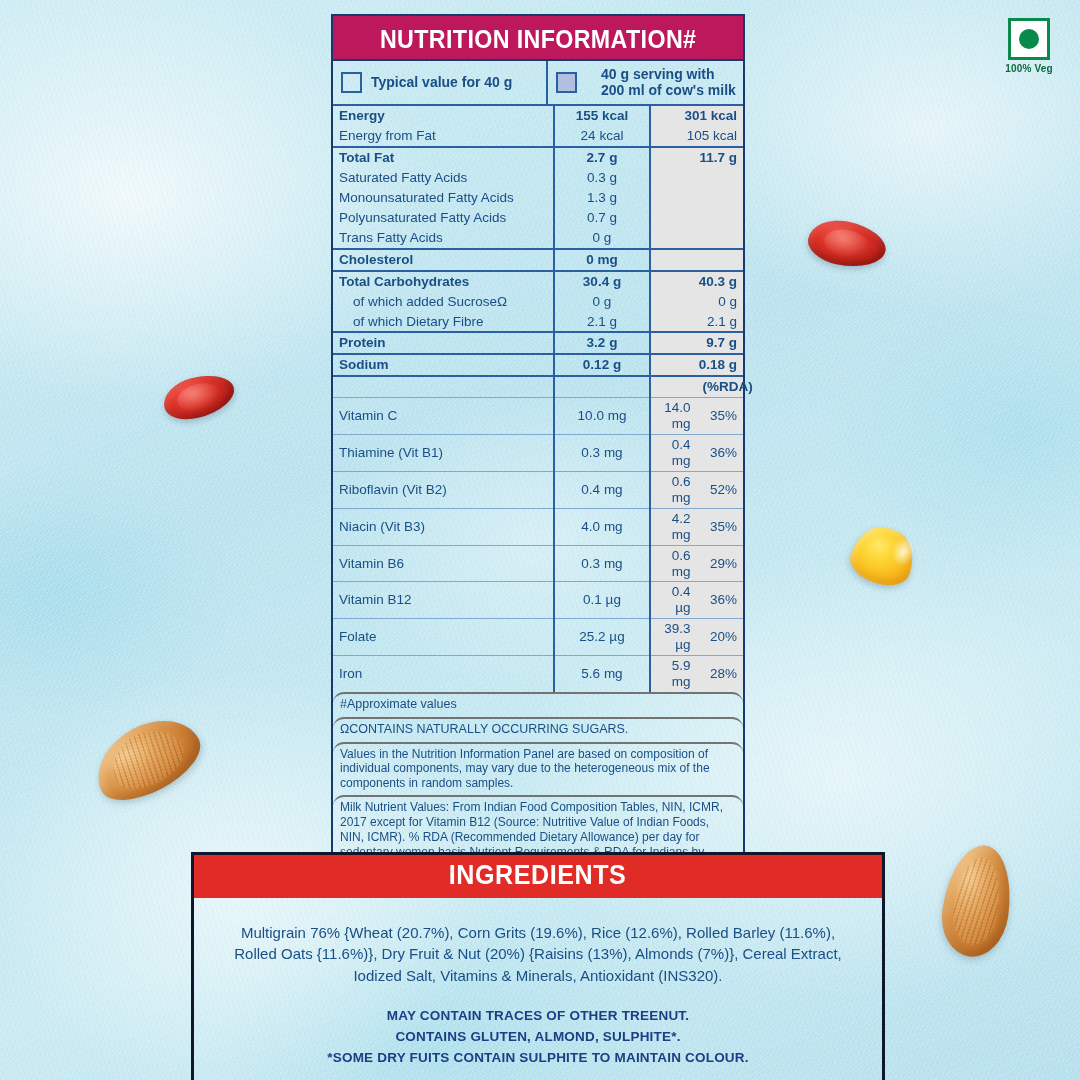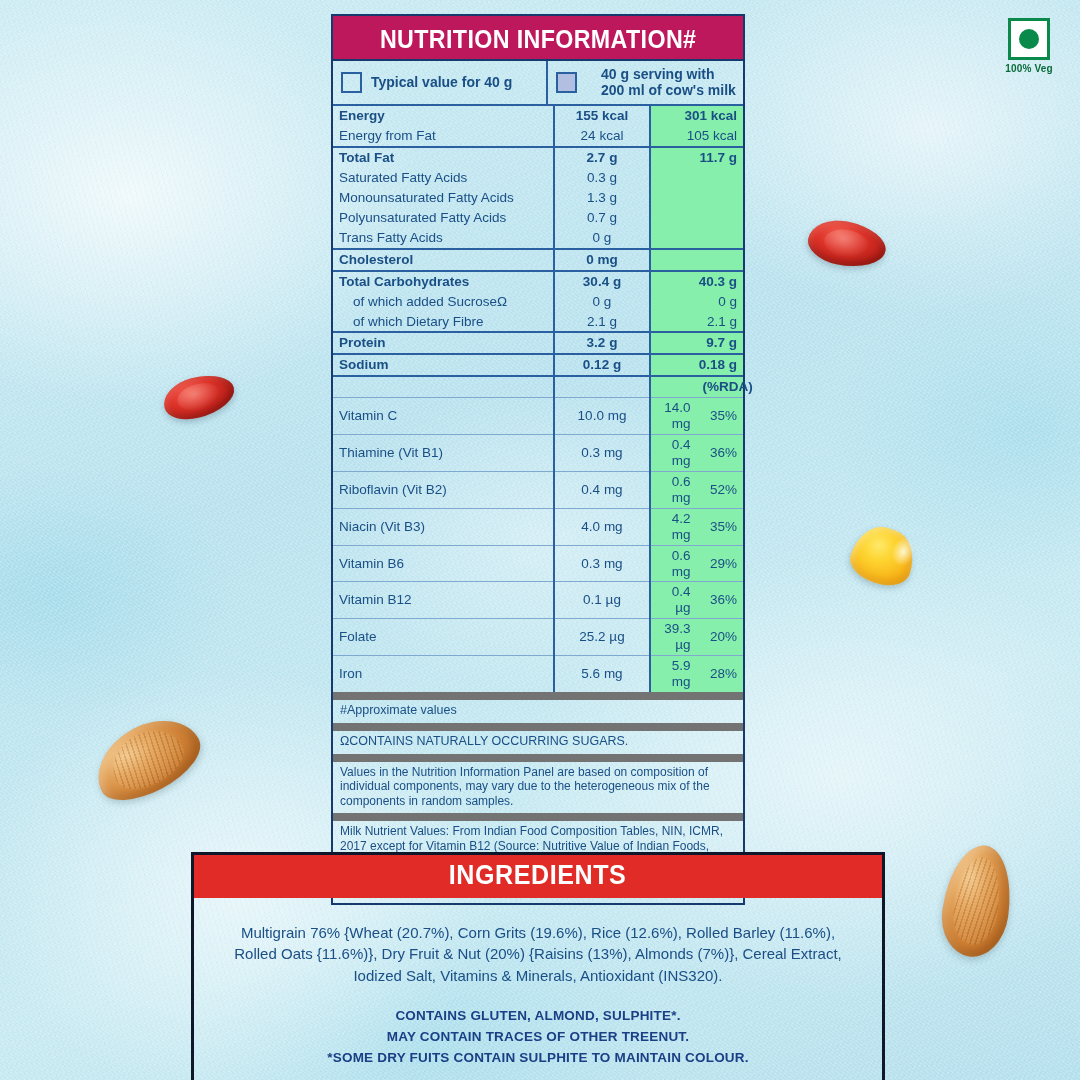--- a/index.html
+++ b/index.html
@@ -82,38 +82,38 @@
 
   .ntable{width:100%;border-collapse:collapse;table-layout:fixed;
     color:#1a4f86;font-size:13.5px;}
   .ntable td{padding:2px 6px;vertical-align:middle;line-height:1.18;}
   .c-label{text-align:left;}
   .c-v1{text-align:center;width:82px;}
   .c-v2{text-align:right;width:80px;}
   .c-rda{text-align:right;width:48px;}
 
   .bold td{font-weight:bold;}
-  .milk{background:#86efac;}
+  .milk{background:#e5e5e5;}
   .hline td{border-top:2px solid #2a5fa0;}
   .thin td{border-top:1px solid #7fa9cf;}
   .vsep-left{border-left:2px solid #2a5fa0;}
   .indent{padding-left:20px !important;}
 
   
   #hdr-row{display:flex;border-top:2px solid #163a6e;}
   #hdr-a{flex:0 0 213px;display:flex;align-items:center;gap:9px;padding:8px 0 8px 8px;box-sizing:border-box;}
   #hdr-b{flex:1;display:flex;align-items:center;gap:24px;padding:6px 6px 6px 8px;box-sizing:border-box;
     border-left:2px solid #2a5fa0;}
   .chk{width:17px;height:17px;border:2px solid #2a5fa0;background:transparent;flex:0 0 17px;}
   .chk.filled{background:#b3bfe1;}
   .hdr-txt{font-size:14px;font-weight:bold;color:#1a4f86;line-height:1.12;}
 
   
-  .fn{border-top:8px solid #737373;padding:3px 7px 4px;color:#1a4f86;
-    font-size:12.5px;line-height:1.26;}
+  .fn{border-top:2px solid #737373;padding:3px 7px 4px;color:#1a4f86;
+    font-size:12.5px;line-height:1.26;border-radius:11px;}
   .fn.caps{font-weight:normal;font-size:12.5px;}
   .fn.small{font-size:12px;line-height:1.24;}
 
   
   #ingr-panel{position:absolute;left:191px;top:852px;width:694px;
     border:3px solid #0f172a;box-sizing:border-box;}
   #ingr-title{background:#e02b27;color:#fff;text-align:center;
     font-size:27px;font-weight:bold;letter-spacing:.6px;
     padding:7px 0 9px;line-height:1;text-transform:uppercase;}
   #ingr-title span{display:inline-block;transform:scaleX(.93);}
@@ -290,17 +290,17 @@
   <div class="fn small">Values in the Nutrition Information Panel are based on composition of individual components, may vary due to the heterogeneous mix of the components in random samples.</div>
   <div class="fn small">Milk Nutrient Values: From Indian Food Composition Tables, NIN, ICMR, 2017 except for Vitamin B12 (Source: Nutritive Value of Indian Foods, NIN, ICMR). % RDA (Recommended Dietary Allowance) per day for sedentary women basis Nutrient Requirements &amp; RDA for Indians by ICMR, 2010</div>
 </div>
 
 <div id="ingr-panel">
   <div id="ingr-title">
     <span>INGREDIENTS</span>
   </div>
   <div id="ingr-body">Multigrain 76% {Wheat (20.7%), Corn Grits (19.6%), Rice (12.6%), Rolled Barley (11.6%), Rolled Oats {11.6%)}, Dry Fruit &amp; Nut (20%) {Raisins (13%), Almonds (7%)}, Cereal Extract, Iodized Salt, Vitamins &amp; Minerals, Antioxidant (INS320).</div>
   <div id="allergens">
+      <div>MAY CONTAIN TRACES OF OTHER TREENUT.</div>
       <div>CONTAINS GLUTEN, ALMOND, SULPHITE*.</div>
-      <div>MAY CONTAIN TRACES OF OTHER TREENUT.</div>
       <div>*SOME DRY FUITS CONTAIN SULPHITE TO MAINTAIN COLOUR.</div>
     </div>
 </div>
 
 </body></html>

